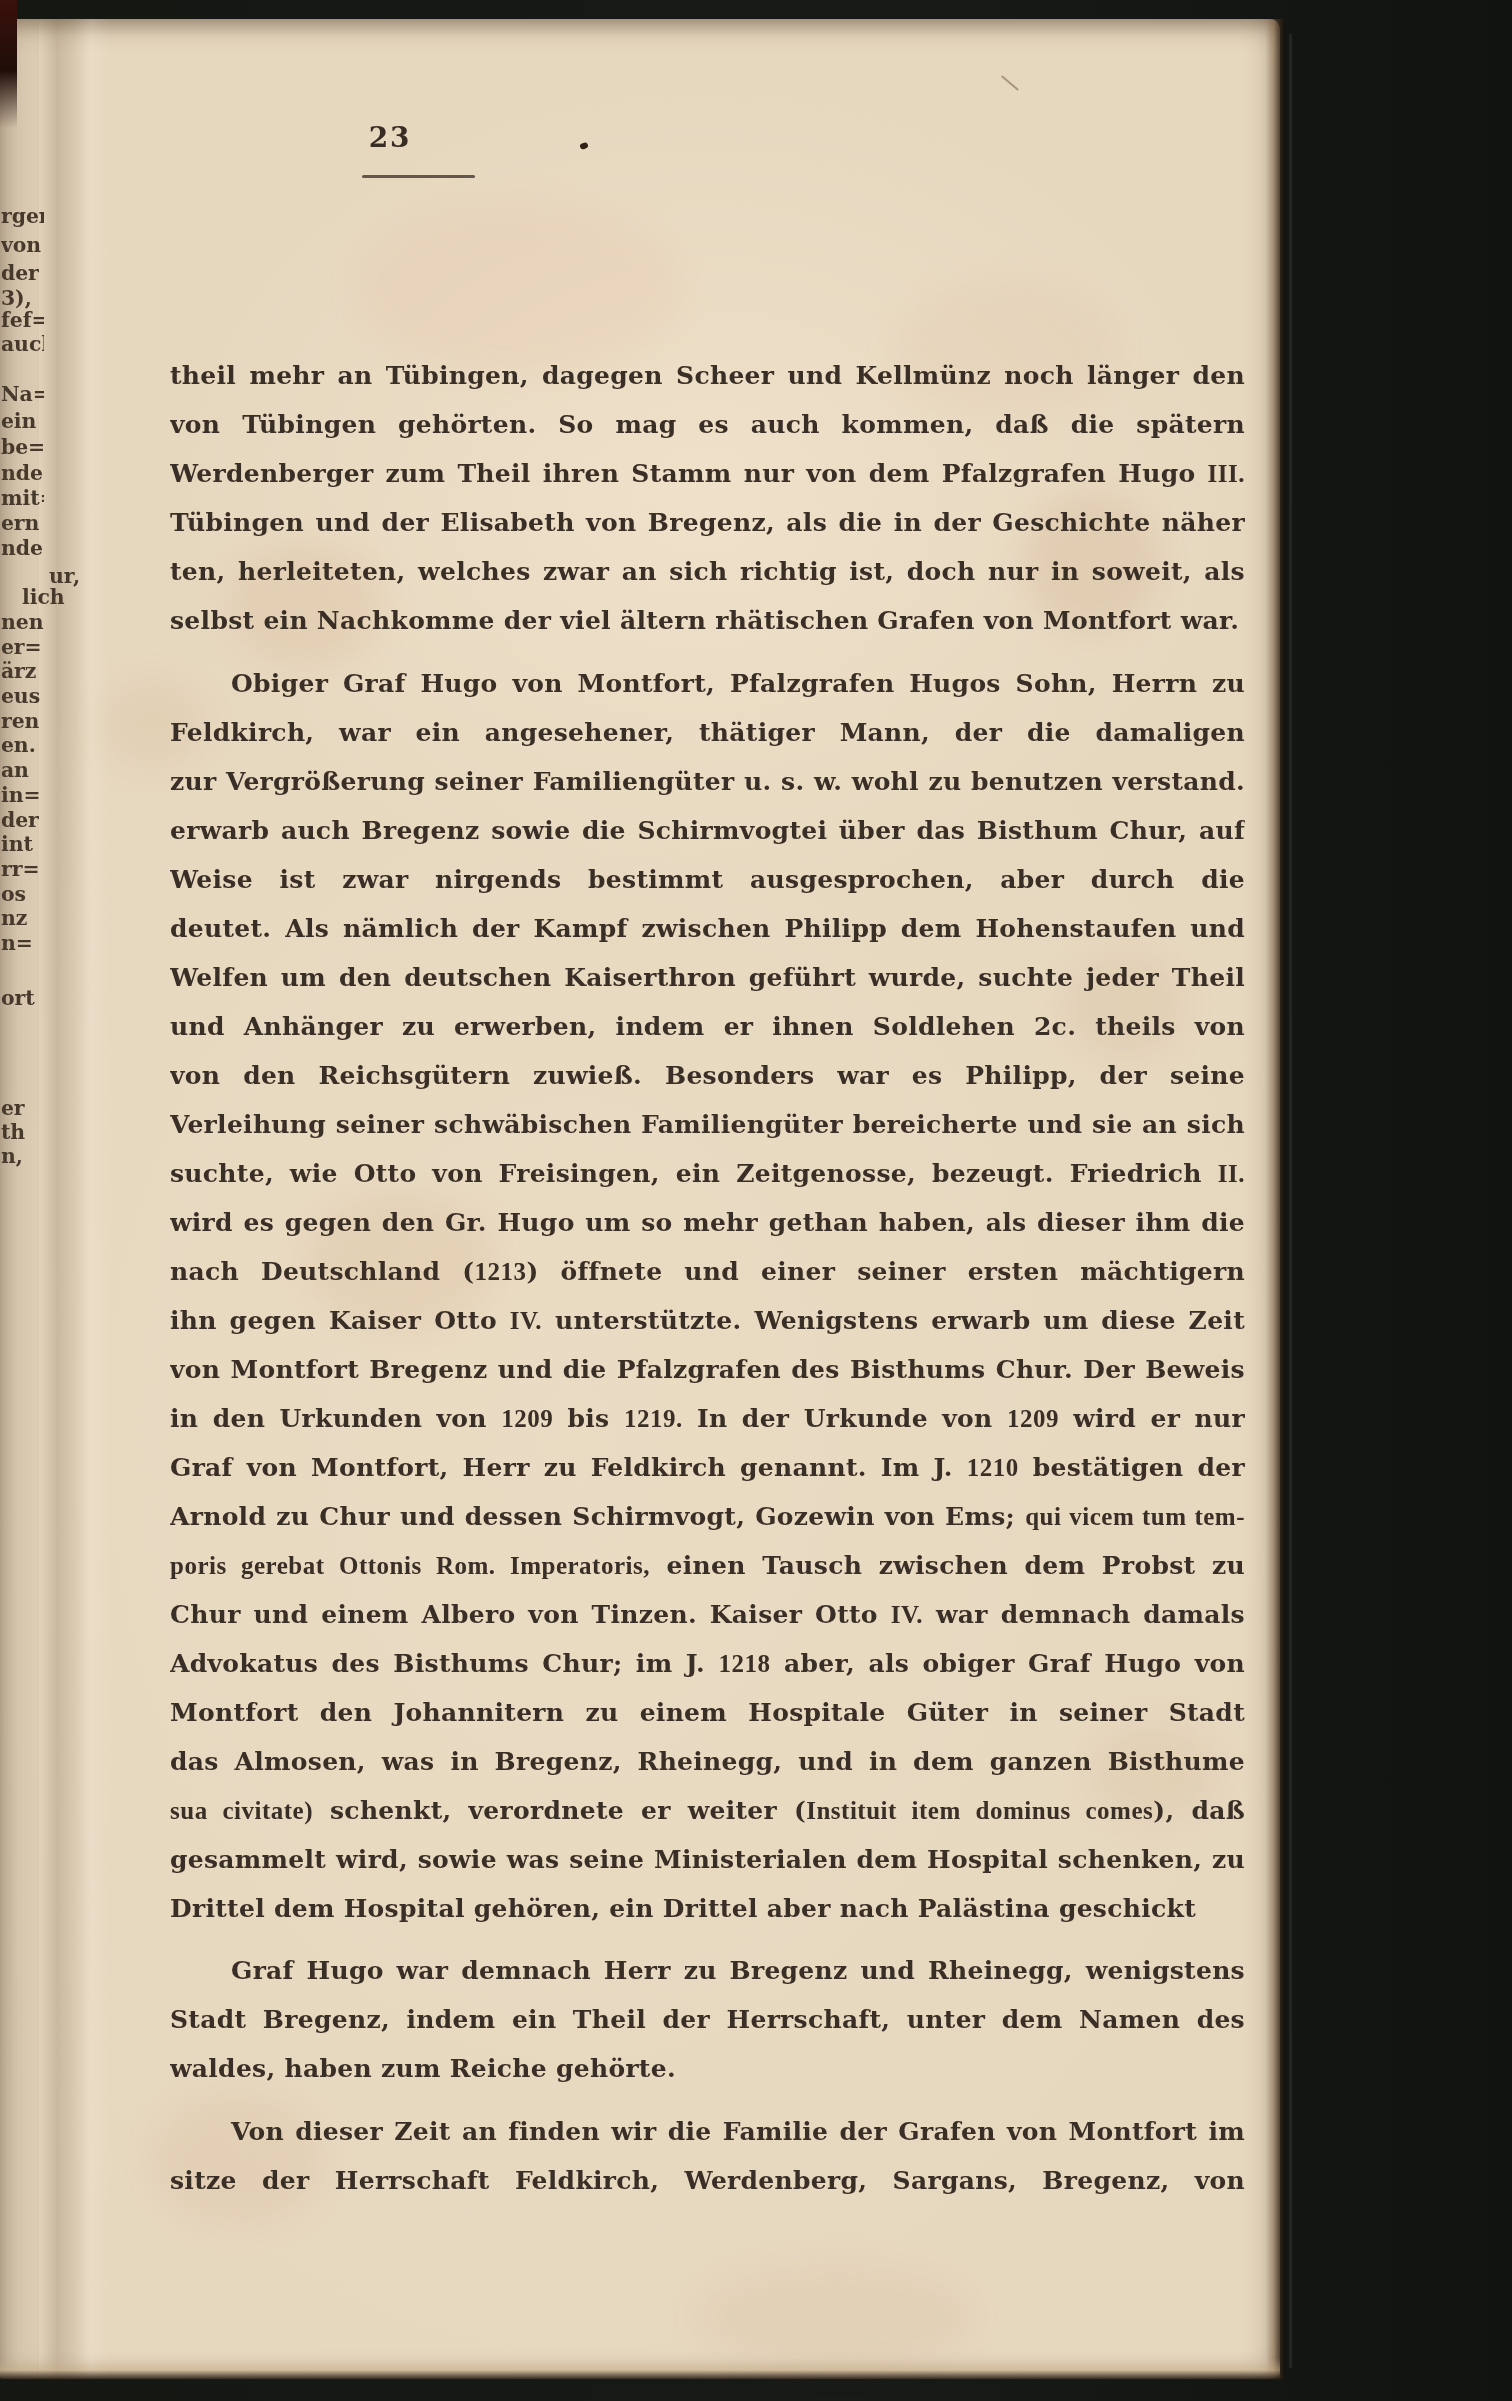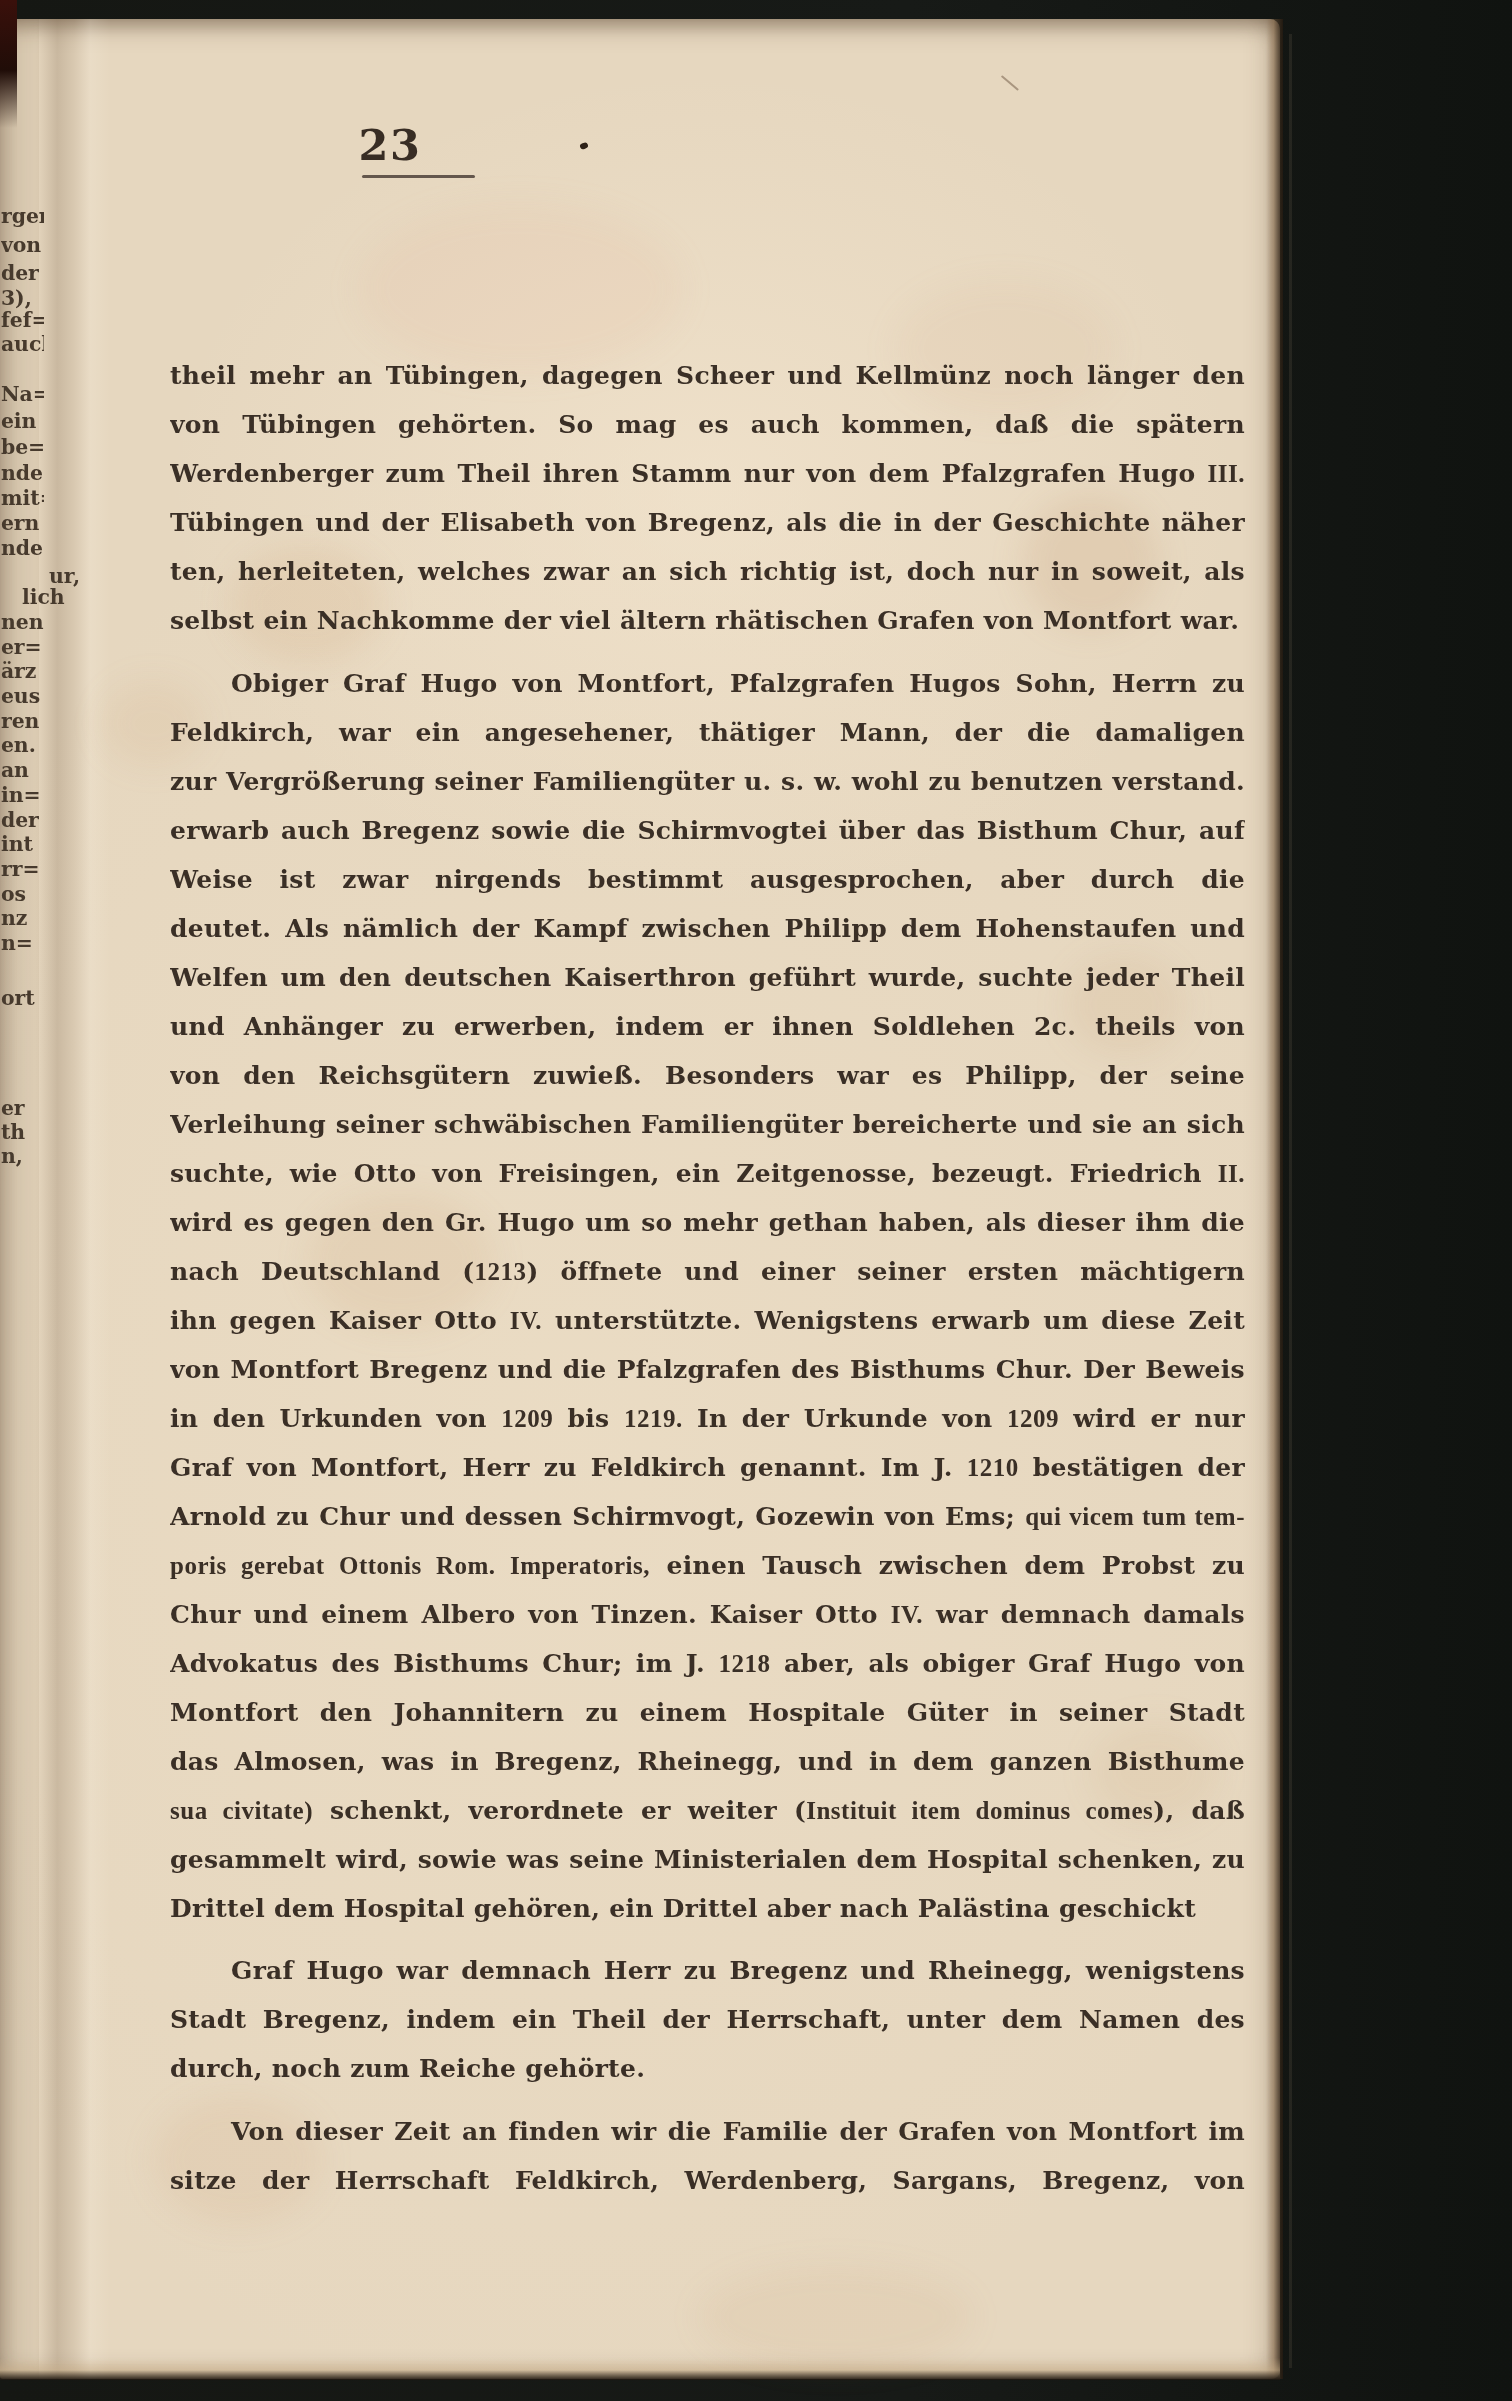--- a/index.html
+++ b/index.html
@@ -55,21 +55,21 @@
     background:rgba(205,185,150,.10);
   }
   .corner-dark{
     position:absolute;left:0;top:0;width:17px;height:128px;
     background:linear-gradient(180deg,#3a100b 0%, #200d08 55%, rgba(20,12,8,0) 100%);
   }
   
   .pagenum-wrap{position:absolute;left:339px;top:124px;width:102px;text-align:center;}
   .pagenum{
     font-family:"DejaVu Serif", serif;font-weight:700;
-    font-size:43px;letter-spacing:1.7px;color:#382d24;line-height:1;
+    font-size:28px;letter-spacing:1.7px;color:#382d24;line-height:1;
   }
   .rule{
     position:absolute;left:362px;top:175px;width:113px;height:2.6px;
     background:#443730;opacity:.8;border-radius:1.7px;
   }
   
   .fragments{position:absolute;left:0;top:0;width:44px;height:2401px;}
   .fragment{
     position:absolute;left:0.9px;width:43px;overflow:hidden;
     font-family:"DejaVu Serif", serif;font-weight:700;
@@ -189,21 +189,21 @@
         <div class="line"><span class="seg-f">Advokatus des Bisthums Chur;  im J. </span><span class="seg-a">1218</span><span class="seg-f"> aber, als obiger Graf Hugo von</span></div>
         <div class="line"><span class="seg-f">Montfort den Johannitern zu einem Hospitale Güter in seiner Stadt Feldkirch (in</span></div>
         <div class="line"><span class="seg-f">das Almosen, was in Bregenz, Rheinegg, und in dem ganzen Bisthume Chur</span></div>
         <div class="line"><span class="seg-a">sua civitate)</span><span class="seg-f"> schenkt, verordnete er weiter (</span><span class="seg-a">Instituit item dominus comes</span><span class="seg-f">), daß</span></div>
         <div class="line"><span class="seg-f">gesammelt wird, sowie was seine Ministerialen dem Hospital schenken, zu zwei</span></div>
         <div class="line nojust"><span class="seg-f">Drittel dem Hospital gehören, ein Drittel aber nach Palästina geschickt werde.</span></div>
       </div>
       <div class="paragraph indent">
         <div class="line"><span class="seg-f">Graf Hugo war demnach Herr zu Bregenz und Rheinegg, wenigstens der</span></div>
         <div class="line"><span class="seg-f">Stadt Bregenz, indem ein Theil der Herrschaft, unter dem Namen des Bregenzer=</span></div>
-        <div class="line nojust"><span class="seg-f">durch, noch zum Reiche gehörte.</span></div>
+        <div class="line nojust"><span class="seg-f">waldes, haben zum Reiche gehörte.</span></div>
       </div>
       <div class="paragraph indent">
         <div class="line"><span class="seg-f">Von dieser Zeit an finden wir die Familie der Grafen von Montfort im Be=</span></div>
         <div class="line"><span class="seg-f">sitze der Herrschaft Feldkirch, Werdenberg, Sargans, Bregenz, von Gamerdingen</span></div>
       </div>
     </div>
 
   <div class="edge-right"></div>
   <div class="edge-bottom"></div>
   <div class="underpage-edge"></div>

